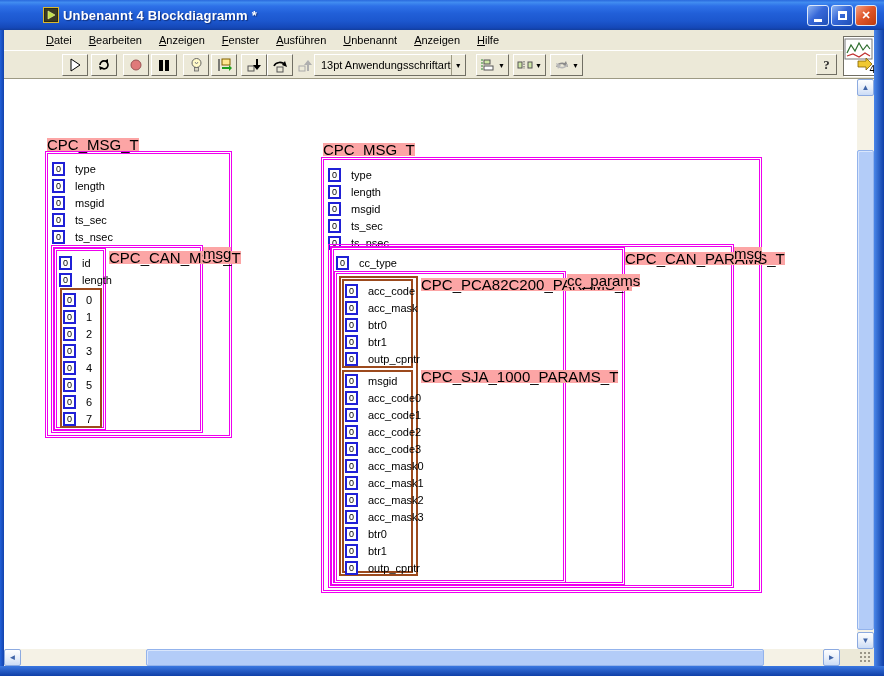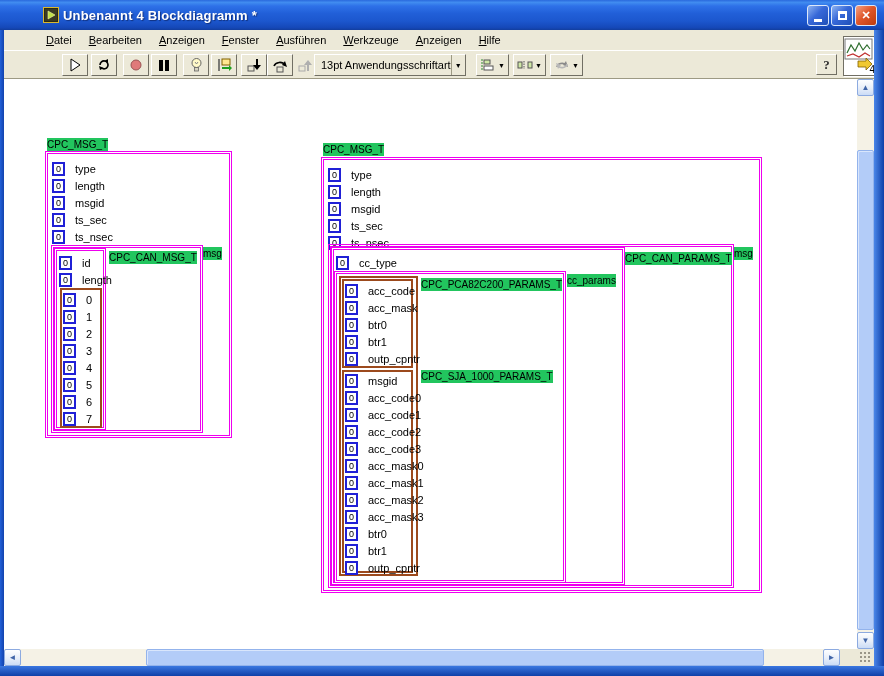--- a/index.html
+++ b/index.html
@@ -48,21 +48,21 @@
   .helpbtn { position:absolute; left:812px; top:3px; width:21px; height:21px; background:#ECE9D8;
     border:1px solid; border-color:#FFFFFF #716F64 #716F64 #FFFFFF;
     display:flex; align-items:center; justify-content:center; font-size:13px; font-family:"Liberation Serif",serif; font-weight:bold; color:#333; }
   .vi-icon { position:absolute; left:839px; top:-15px; width:34px; height:40px; background:#fff;
     border:1px solid #716F64; box-shadow:1px 1px 0 #fff; }
   .vi-num { position:absolute; right:1px; bottom:0; font-size:10px; color:#000; }
 
   
   .canvas { position:absolute; left:4px; top:79px; width:853px; height:570px; background:#FFFFFF; overflow:hidden; }
 
-  .dlabel { position:absolute; font-size:10px; color:#000; white-space:nowrap; background:#22c55e; line-height:13px; }
+  .dlabel { position:absolute; font-size:15px; color:#000; white-space:nowrap; background:#fca5a5; line-height:13px; }
   .pinkbox { position:absolute; background:#fff; border:1px solid #EE00EE; outline:1px solid #EE00EE; outline-offset:1px; }
   .brownbox { position:absolute; background:#fff; border:2px solid #9C4A1D; }
   .rows { position:absolute; }
   .frow { display:flex; align-items:center; height:17px; gap:3px; }
   .numconst { width:13px; height:14px; flex:0 0 13px; border:2px solid #2020D6; background:#fff;
     font-size:9px; line-height:10px; text-align:center; color:#000; }
   .flabel { font-size:11px; color:#000; white-space:nowrap;margin-left:7px; }
 
   
   .vscroll { position:absolute; left:857px; top:79px; width:17px; height:570px; background:#F5F2E6; }
@@ -100,21 +100,21 @@
         </div>
     </div>
   </div>
 
   <div class="menubar">
     <span class="menu-item">Datei</span>
     <span class="menu-item">Bearbeiten</span>
     <span class="menu-item">Anzeigen</span>
     <span class="menu-item">Fenster</span>
     <span class="menu-item">Ausführen</span>
-    <span class="menu-item">Werkzeuge</span>
+    <span class="menu-item">Unbenannt</span>
     <span class="menu-item">Anzeigen</span>
     <span class="menu-item">Hilfe</span>
   </div>
 
   <div class="toolbar">
     <div class="tbtn" style="left:58px">
       <svg width="16" height="16">
           <polygon points="4,2 4,14 13,8" fill="#fff" stroke="#000"></polygon>
         </svg>
     </div>

